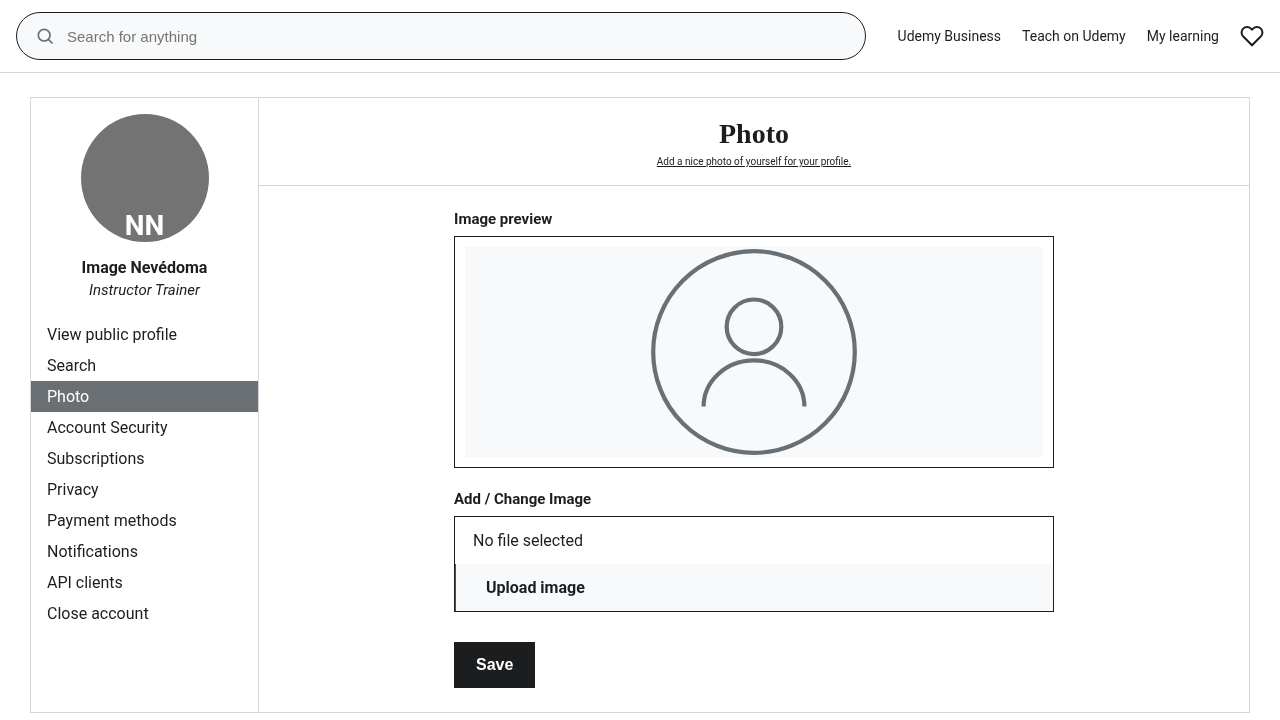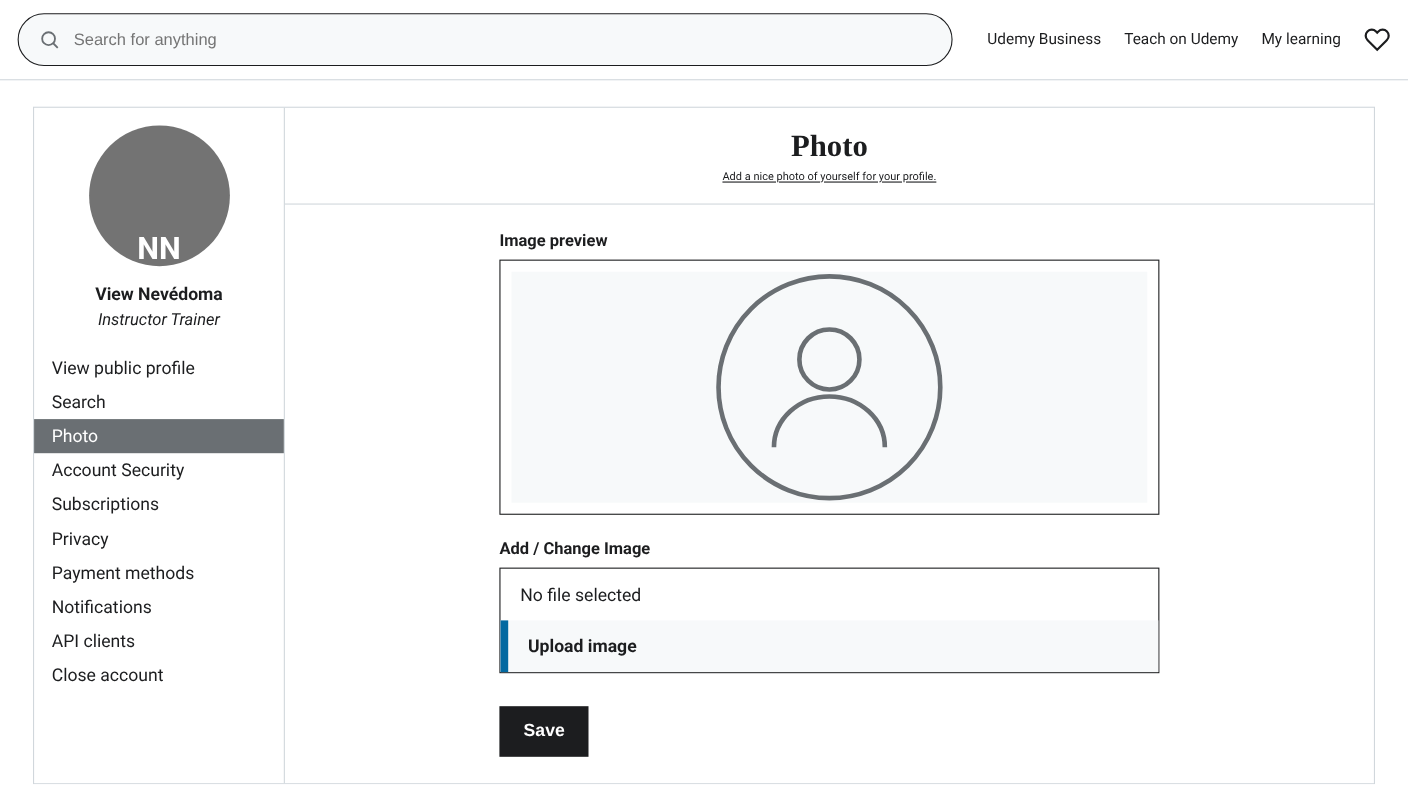--- a/index.html
+++ b/index.html
@@ -27,21 +27,21 @@
 .main-header { text-align: center; padding: 20px 0 18px; border-bottom: 1px solid #d1d7dc; }
 .main-title { font-size: 28px; font-weight: 700; font-family: Georgia, serif; }
 .main-sub { font-size: 10px; margin-top: 6px; color: #1c1d1f; text-decoration: underline; }
 .main-body { max-width: 640px; margin: 24px auto; padding: 0 20px; }
 .label { font-weight: 700; font-size: 15px; margin-bottom: 8px; }
 .preview { border: 1px solid #1c1d1f; padding: 10px; margin-bottom: 22px; }
 .preview-inner { background: #f7f9fa; height: 210px; display: flex; align-items: center; justify-content: center; }
 .preview-inner svg { width: 210px; height: 210px; stroke: #6a6f73; fill: none; stroke-width: 2; }
 .file-row { display: flex; border: 1px solid #1c1d1f; margin-bottom: 30px; flex-direction: column; }
 .file-text { flex: 1; padding: 14px 18px; font-size: 16px; color: #1c1d1f; }
-.upload-btn { background: #f7f9fa; border-left: 7px solid #0369a1; padding: 14px 18px; font-weight: 700; font-size: 16px; cursor: pointer; }
+.upload-btn { background: #f7f9fa; border-left: 1px solid #0369a1; padding: 14px 30px; font-weight: 700; font-size: 16px; cursor: pointer; }
 .save-btn { background: #1c1d1f; color: #fff; border: none; padding: 14px 22px; font-weight: 700; font-size: 16px; cursor: pointer; }
 </style>
 </head>
 <body>
 
 <div class="header">
   <div class="search-wrap">
     <svg viewBox="0 0 24 24" fill="none" stroke-width="2">
         <circle cx="11" cy="11" r="7"></circle>
         <line x1="21" y1="21" x2="16" y2="16"></line>
@@ -56,21 +56,21 @@
         <path d="M20.84 4.61a5.5 5.5 0 0 0-7.78 0L12 5.67l-1.06-1.06a5.5 5.5 0 0 0-7.78 7.78l1.06 1.06L12 21.23l7.78-7.78 1.06-1.06a5.5 5.5 0 0 0 0-7.78z"></path>
       </svg>
   </div>
 </div>
 
 <div class="container">
   <div class="sidebar">
     <div class="avatar">
       <span class="avatar-text">NN</span>
     </div>
-    <div class="user-name">View Nevédoma</div>
+    <div class="user-name">Image Nevédoma</div>
     <div class="user-role">Instructor Trainer</div>
     <div class="nav-item">View public profile</div>
     <div class="nav-item">Search</div>
     <div class="nav-item active">Photo</div>
     <div class="nav-item">Account Security</div>
     <div class="nav-item">Subscriptions</div>
     <div class="nav-item">Privacy</div>
     <div class="nav-item">Payment methods</div>
     <div class="nav-item">Notifications</div>
     <div class="nav-item">API clients</div>

